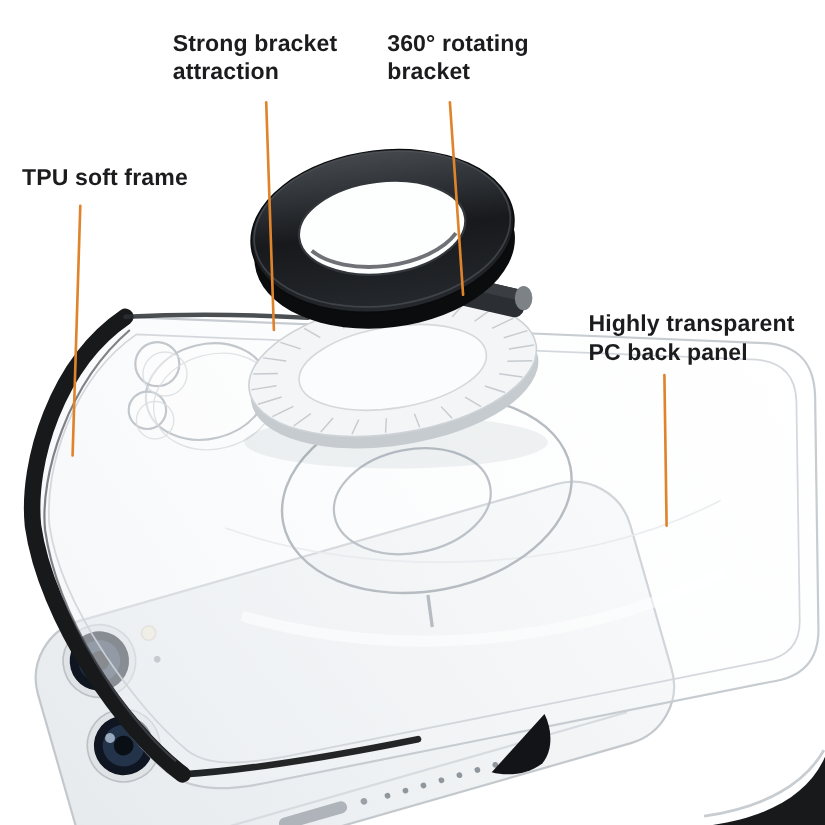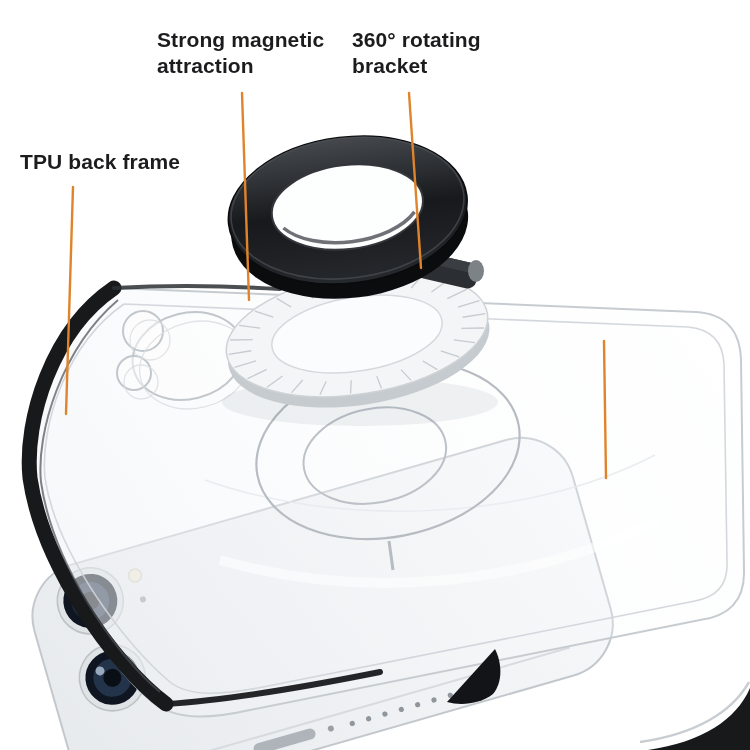--- a/index.html
+++ b/index.html
@@ -175,25 +175,28 @@
 
     <g stroke-linecap="round">
       <line stroke="#E0842C" stroke-width="2.4" x1="242" y1="93" x2="249" y2="300"></line>
       <line stroke="#E0842C" stroke-width="2.4" x1="409" y1="93" x2="421" y2="268"></line>
       <line stroke="#E0842C" stroke-width="2.4" x1="73" y1="187" x2="66" y2="414"></line>
       <line stroke="#E0842C" stroke-width="2.4" x1="604" y1="341" x2="606" y2="478"></line>
     </g>
   </svg>
 
   <div class="callout" style="left:157px;top:27px;width:184px">
-    <span>Strong magnetic attraction</span>
+    <span>Strong bracket attraction</span>
   </div>
 
   <div class="callout" style="left:352px;top:27px;width:150px">
     <span>360° rotating bracket</span>
   </div>
 
   <div class="callout" style="left:20px;top:149px;width:180px">
-    <span>TPU back frame</span>
-  </div>
-
+    <span>TPU soft frame</span>
+  </div>
+
+  <div class="callout" style="left:535px;top:282px;width:200px">
+    <span>Highly transparent PC back panel</span>
+  </div>
 
 </div>
 
 </body></html>

